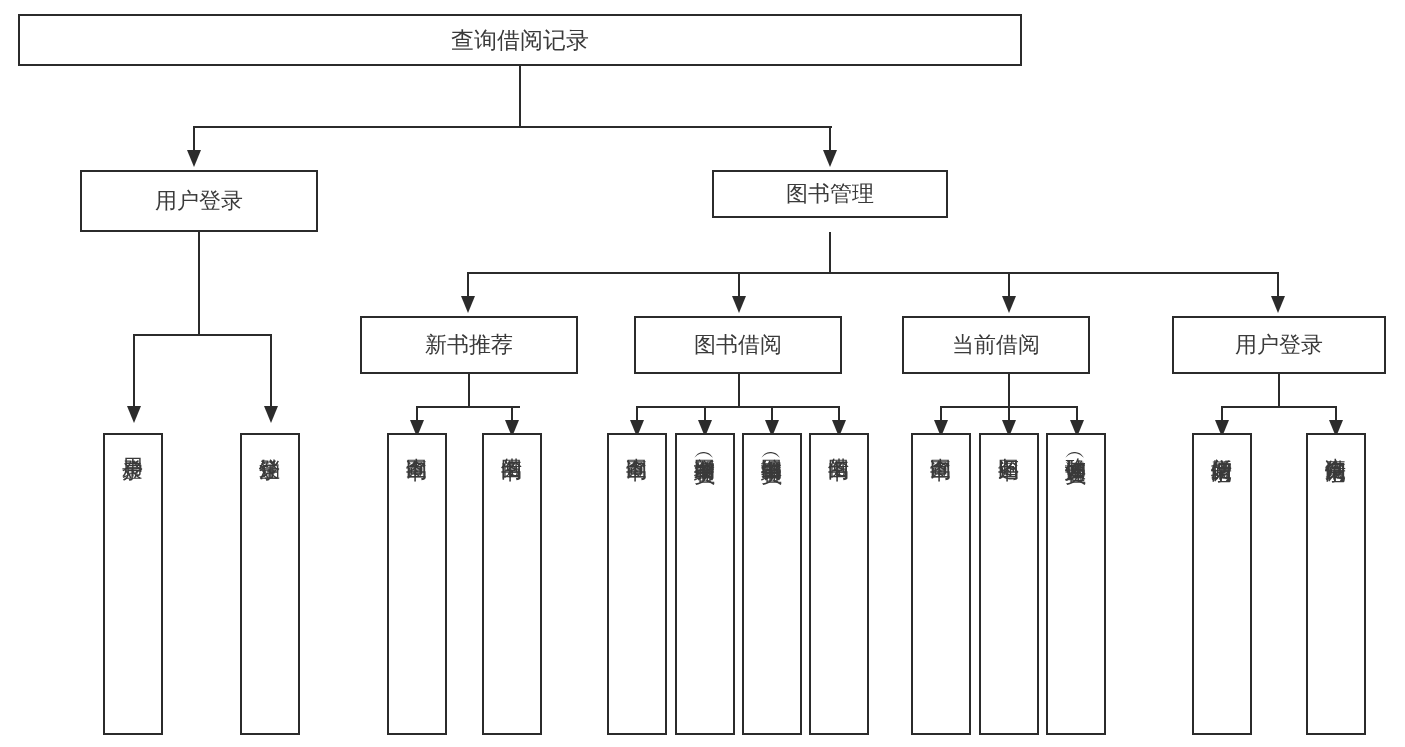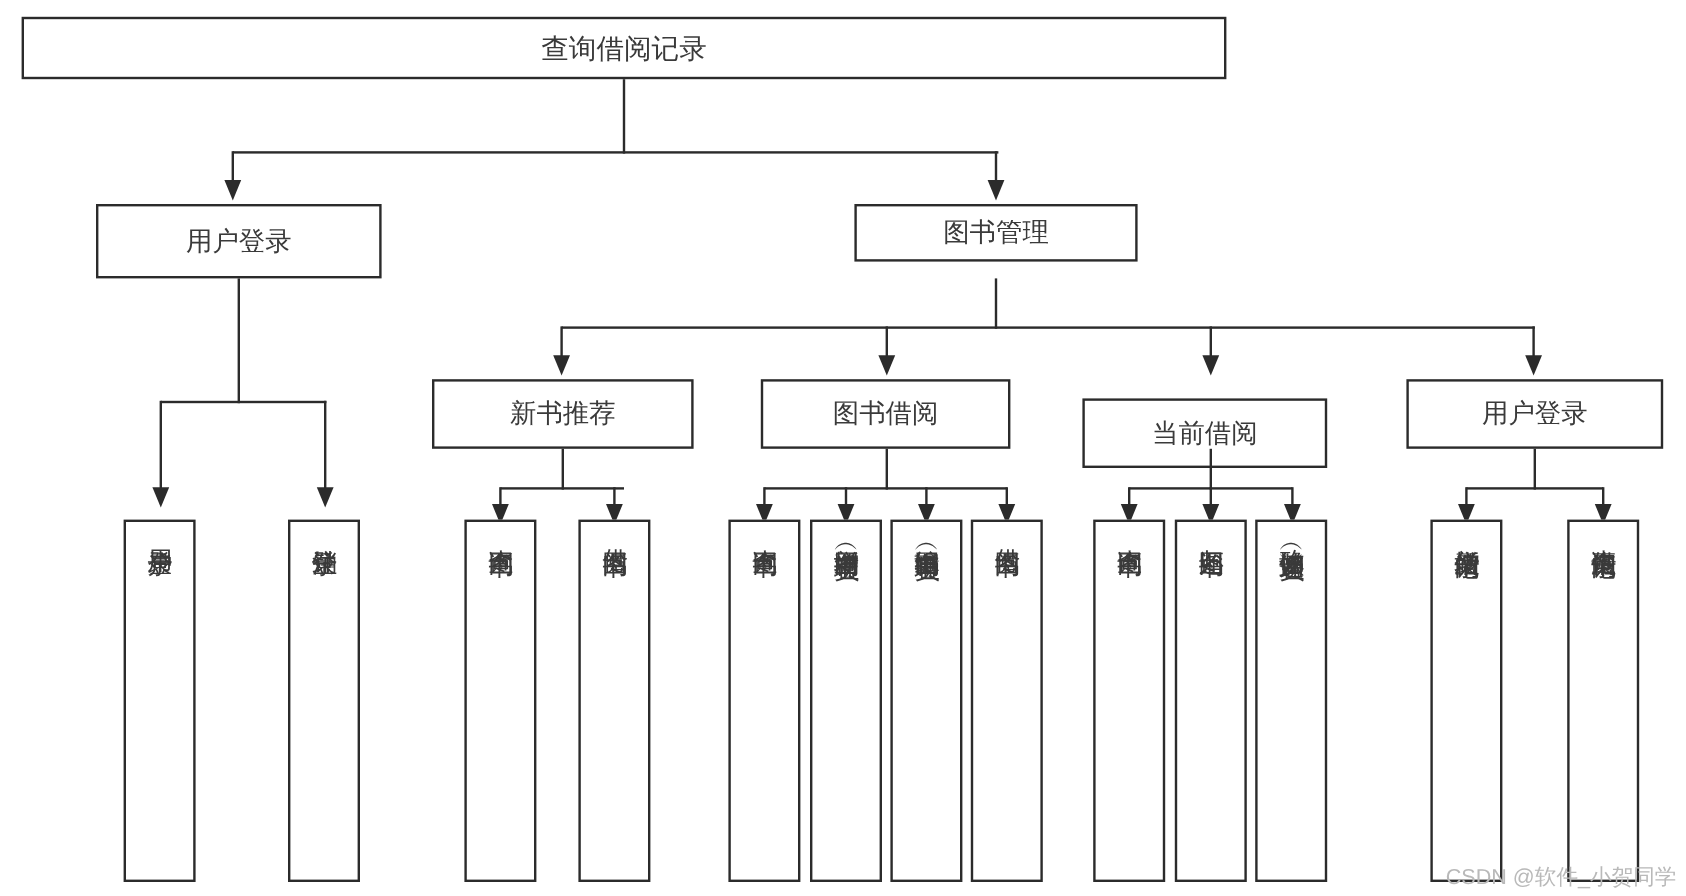--- a/index.html
+++ b/index.html
@@ -129,21 +129,21 @@
   <div class="arrow-head" style="left:1002px; top:296px;"></div>
   <div class="edge-v" style="left:1277px; top:272px; height:26px;"></div>
   <div class="arrow-head" style="left:1271px; top:296px;"></div>
 
   <div class="node level3" style="left:360px; top:316px; width:218px; height:58px;">
     <span>新书推荐</span>
   </div>
   <div class="node level3" style="left:634px; top:316px; width:208px; height:58px;">
     <span>图书借阅</span>
   </div>
-  <div class="node level3" style="left:902px; top:332px; width:204px; height:58px;">
+  <div class="node level3" style="left:902px; top:316px; width:188px; height:58px;">
     <span>当前借阅</span>
   </div>
   <div class="node level3" style="left:1172px; top:316px; width:214px; height:58px;">
     <span>用户登录</span>
   </div>
 
   <div class="edge-v" style="left:468px; top:374px; height:34px;"></div>
   <div class="edge-h" style="left:417px; top:406px; width:103px;"></div>
   <div class="edge-v" style="left:416px; top:406px; height:18px;"></div>
   <div class="arrow-head" style="left:410px; top:420px;"></div>
@@ -214,15 +214,14 @@
     <span class="leaf-text">确认归还（管理员）</span>
   </div>
 
   <div class="node leaf" style="left:1192px; top:433px; width:60px; height:302px;">
     <span class="leaf-text">新增借阅记录</span>
   </div>
   <div class="node leaf" style="left:1306px; top:433px; width:60px; height:302px;">
     <span class="leaf-text">查询借阅记录</span>
   </div>
 
-  <div id="watermark">CSDN @软件_小贺同学</div>
 
 </div>
 
 </body></html>

